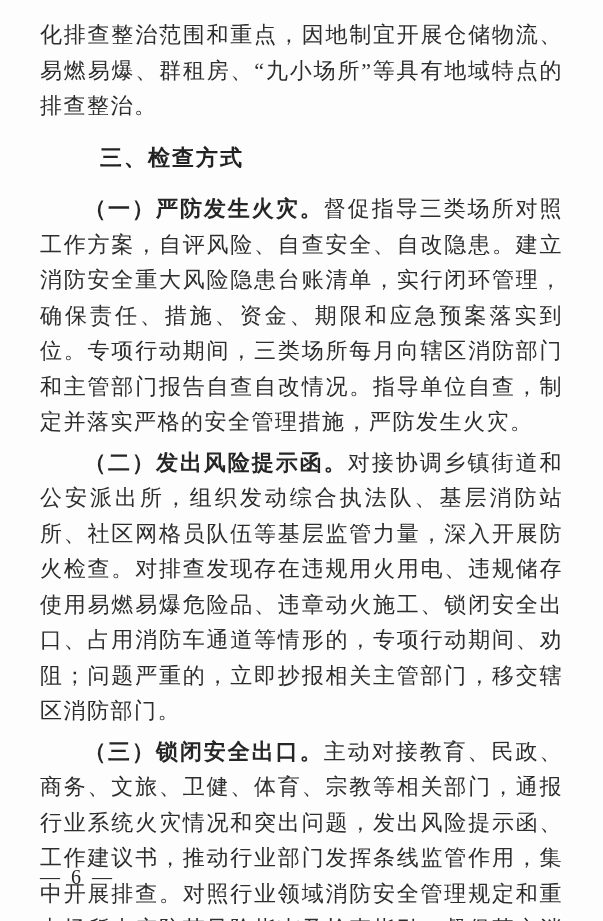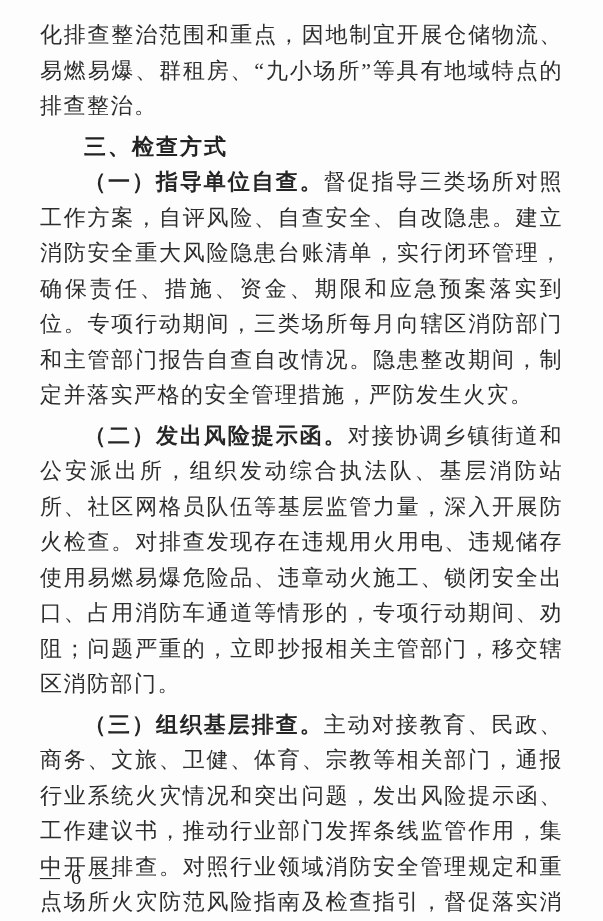--- a/index.html
+++ b/index.html
@@ -23,21 +23,21 @@
   .para {
     margin: 0 0 5px 0;
     text-align: justify;
     text-justify: inter-ideograph;
     letter-spacing: 1.5px;
   }
   .para.indent {
     text-indent: 2em;
   }
   .heading {
-    margin: 0;
+    margin: 16px;
     font-family: "Liberation Sans", "DejaVu Sans", sans-serif;
     font-weight: bold;
     color: #232323;
     text-indent: 2em;
     font-size: 22px;
     line-height: 35.5px;
     letter-spacing: 2px;
   }
   .lead {
     font-weight: bold;
@@ -55,21 +55,21 @@
 </style>
 </head>
 <body>
 
 <div class="page">
 
   <p class="para">化排查整治范围和重点，因地制宜开展仓储物流、易燃易爆、群租房、“九小场所”等具有地域特点的排查整治。</p>
 
   <h2 class="heading">三、检查方式</h2>
 
-  <p class="para indent"><span class="lead">（一）指导单位自查。</span><span>督促指导三类场所对照工作方案，自评风险、自查安全、自改隐患。建立消防安全重大风险隐患台账清单，实行闭环管理，确保责任、措施、资金、期限和应急预案落实到位。专项行动期间，三类场所每月向辖区消防部门和主管部门报告自查自改情况。隐患整改期间，制定并落实严格的安全管理措施，严防发生火灾。</span></p>
+  <p class="para indent"><span class="lead">（一）严防发生火灾。</span><span>督促指导三类场所对照工作方案，自评风险、自查安全、自改隐患。建立消防安全重大风险隐患台账清单，实行闭环管理，确保责任、措施、资金、期限和应急预案落实到位。专项行动期间，三类场所每月向辖区消防部门和主管部门报告自查自改情况。指导单位自查，制定并落实严格的安全管理措施，严防发生火灾。</span></p>
 
   <p class="para indent"><span class="lead">（二）发出风险提示函。</span><span>对接协调乡镇街道和公安派出所，组织发动综合执法队、基层消防站所、社区网格员队伍等基层监管力量，深入开展防火检查。对排查发现存在违规用火用电、违规储存使用易燃易爆危险品、违章动火施工、锁闭安全出口、占用消防车通道等情形的，专项行动期间、劝阻；问题严重的，立即抄报相关主管部门，移交辖区消防部门。</span></p>
 
-  <p class="para indent"><span class="lead">（三）组织基层排查。</span><span>主动对接教育、民政、商务、文旅、卫健、体育、宗教等相关部门，通报行业系统火灾情况和突出问题，发出风险提示函、工作建议书，推动行业部门发挥条线监管作用，集中开展排查。对照行业领域消防安全管理规定和重点场所火灾防范风险指南及检查指引，督促落实消防安全主体责任和人防物防技防措施。</span></p>
+  <p class="para indent"><span class="lead">（三）锁闭安全出口。</span><span>主动对接教育、民政、商务、文旅、卫健、体育、宗教等相关部门，通报行业系统火灾情况和突出问题，发出风险提示函、工作建议书，推动行业部门发挥条线监管作用，集中开展排查。对照行业领域消防安全管理规定和重点场所火灾防范风险指南及检查指引，督促落实消防安全主体责任和人防物防技防措施。</span></p>
 
   <div class="page-number">— 6 —</div>
 
 </div>
 
 </body></html>

